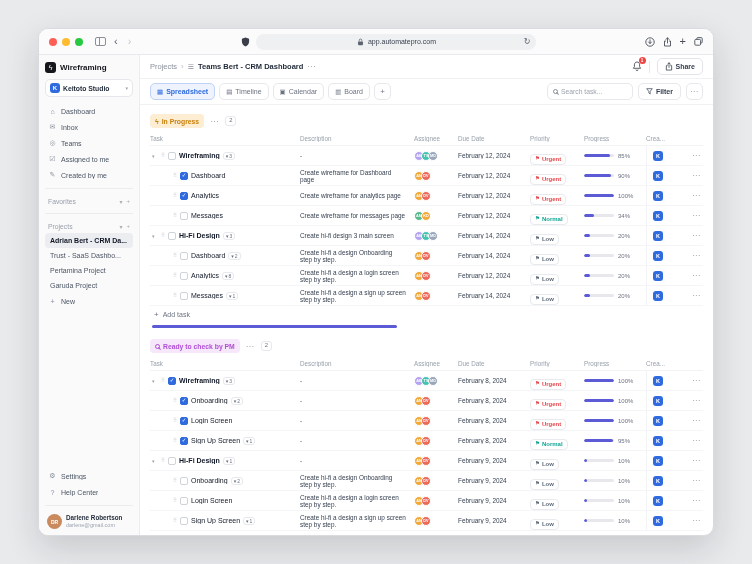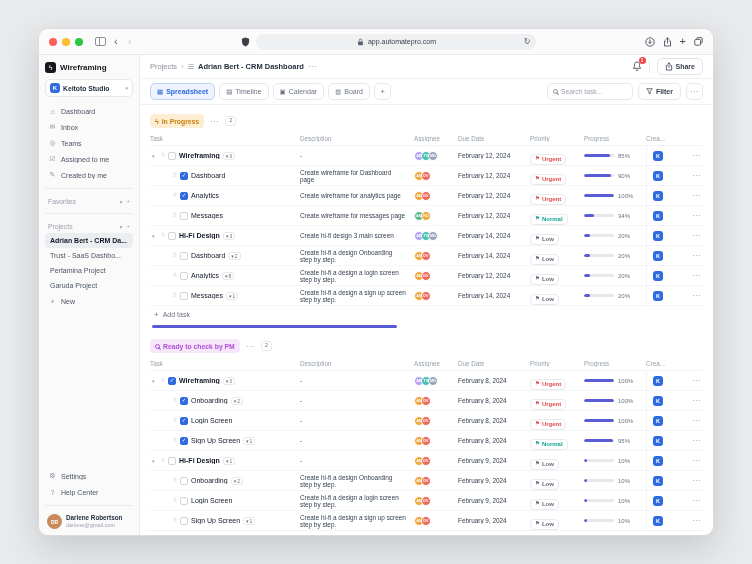--- a/index.html
+++ b/index.html
@@ -288,21 +288,21 @@
           <div class="u-mail">darlene@gmail.com</div>
         </span>
       </div>
     </aside>
 
     <main class="main">
       <div class="crumb-bar">
         <span class="crumb-root">Projects</span>
         <span class="crumb-sep">›</span>
         <span class="crumb-ic">☰</span>
-        <span class="crumb-cur">Adrian Bert - CRM Dashboard</span>
+        <span class="crumb-cur">Teams Bert - CRM Dashboard</span>
         <span class="dots">⋯</span>
         <span class="crumb-right">
           <span class="bell-wrap">
             <svg width="10" height="11" viewBox="0 0 10 11">
                 <path d="M5 1C3.4 1 2.4 2.2 2.4 3.8v1.9L1.4 7.3h7.2L7.6 5.7V3.8C7.6 2.2 6.6 1 5 1Z" fill="none" stroke="#4a4f5a" stroke-width=".9" stroke-linejoin="round"></path>
                 <path d="M4 8.6a1 1 0 0 0 2 0" fill="none" stroke="#4a4f5a" stroke-width=".9"></path>
               </svg>
             <span class="bell-badge">1</span>
           </span>
           <span class="vdiv"></span>

